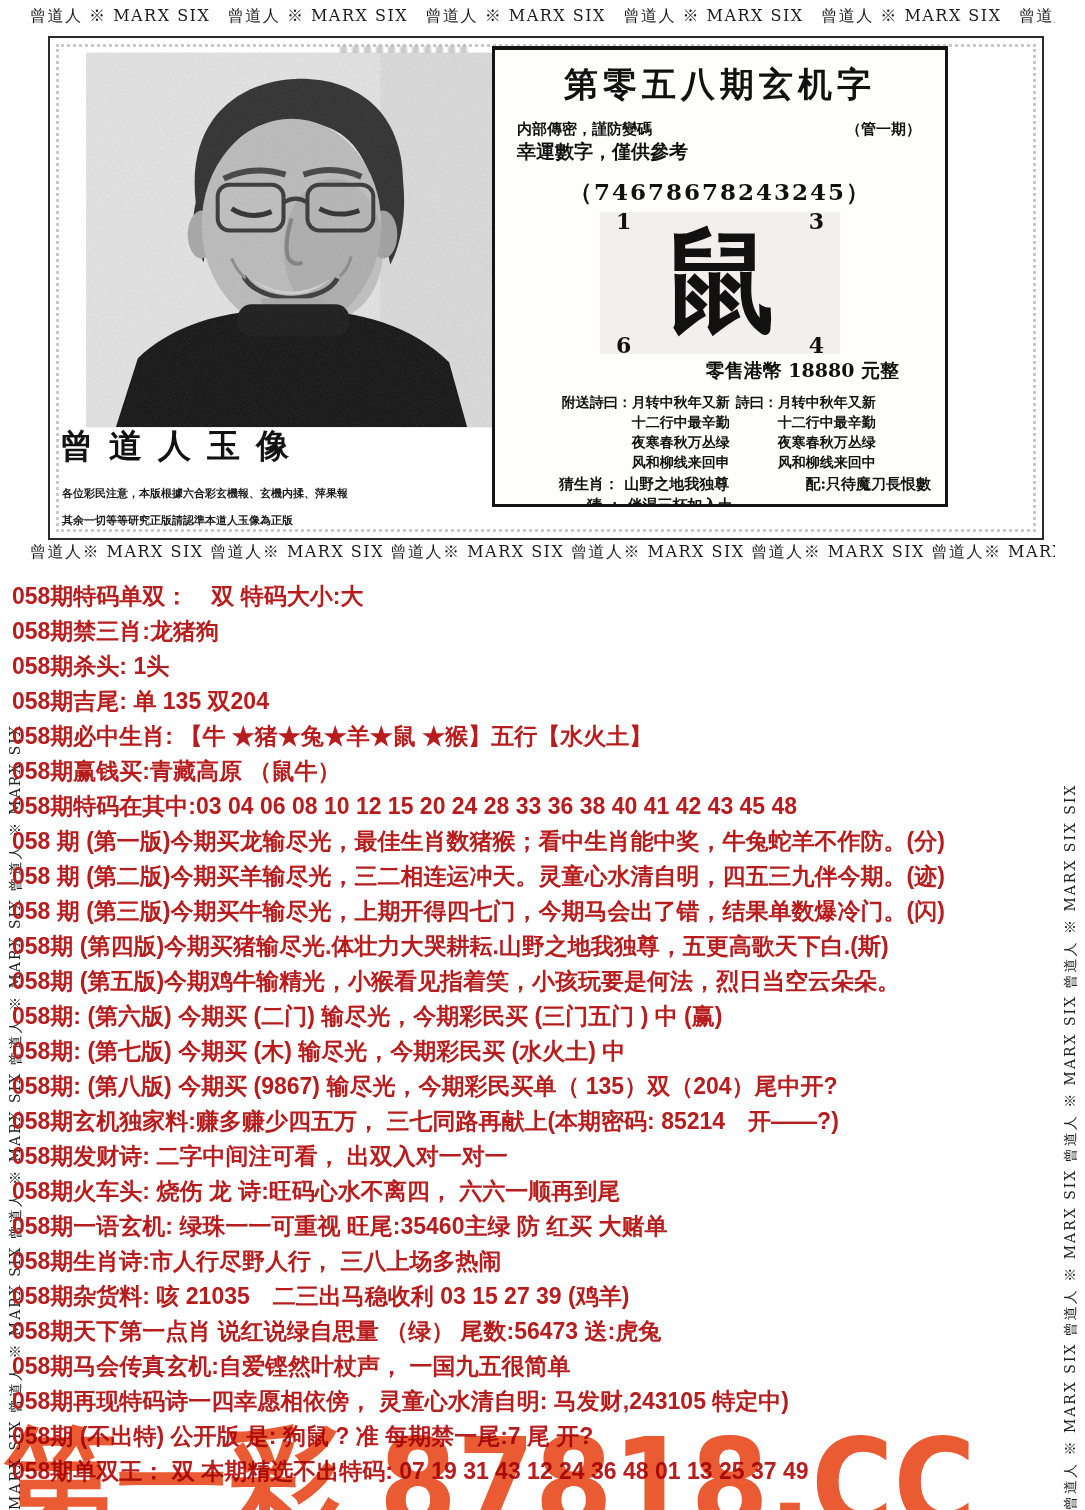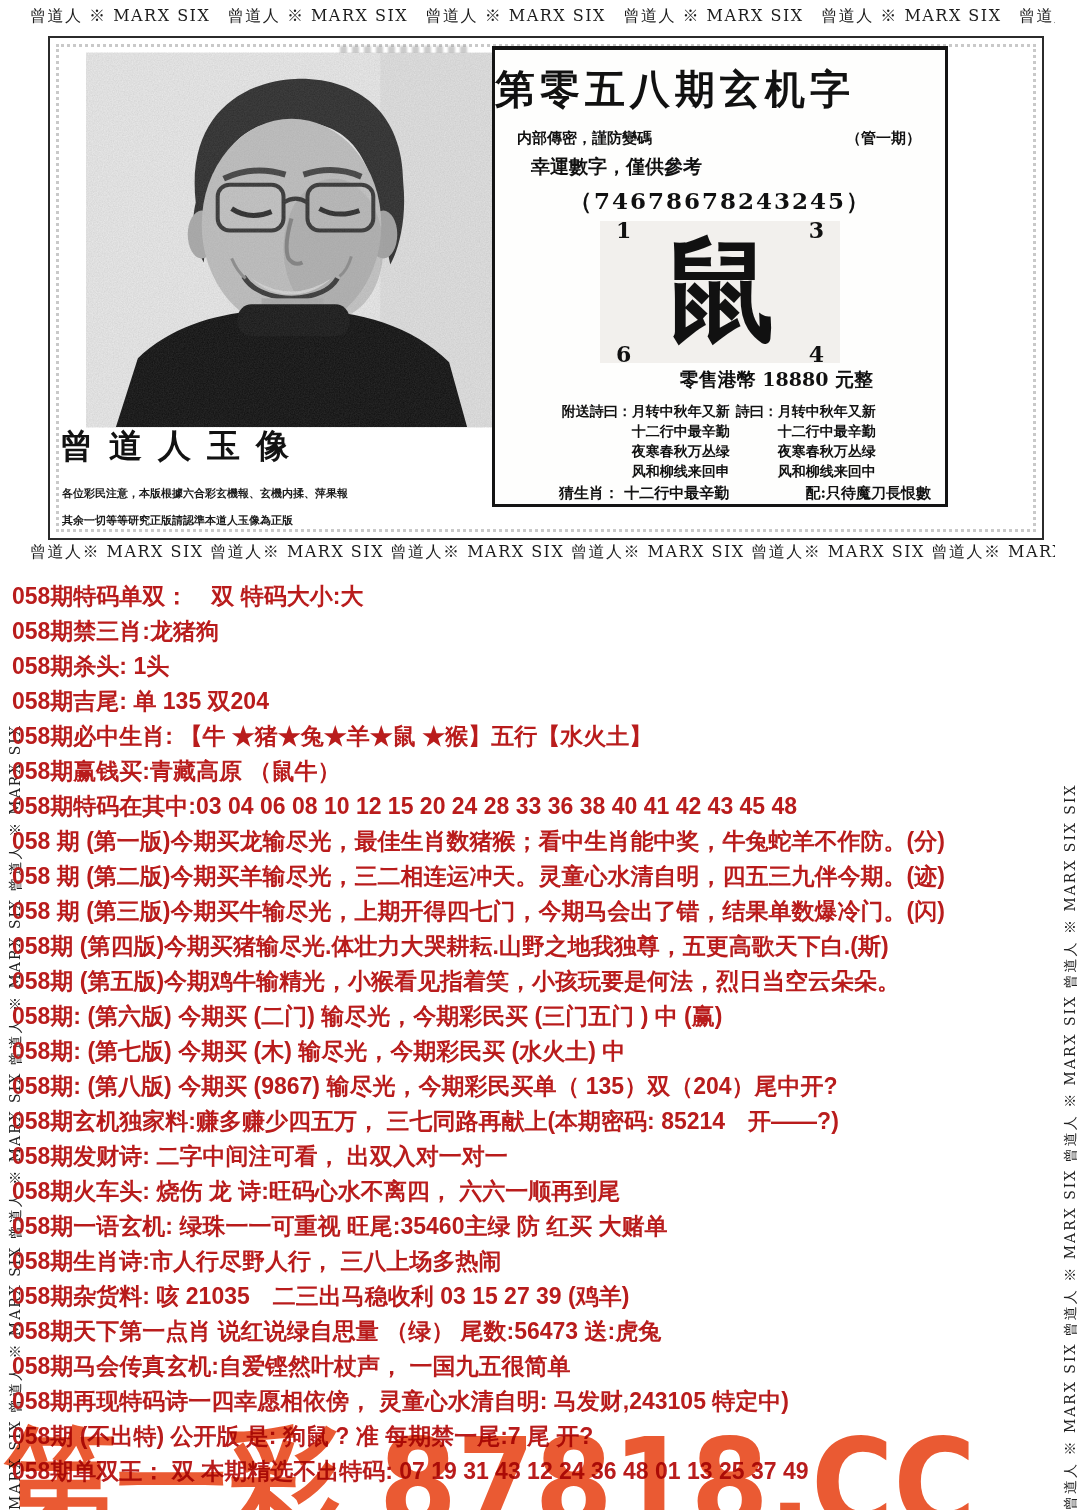--- a/index.html
+++ b/index.html
@@ -37,35 +37,35 @@
   .caption{position:absolute;left:60px;top:424px;width:470px;
            font-family:"DejaVu Serif",serif;font-weight:bold;font-size:33px;
            letter-spacing:16px;color:#121212;white-space:nowrap;}
   .notice{position:absolute;left:62px;top:480px;width:480px;
           font-family:"DejaVu Serif",serif;font-weight:bold;font-size:11px;
           line-height:27px;color:#1c1c1c;white-space:nowrap;}
 
   
   .mys{position:absolute;left:492px;top:46px;width:450px;height:454px;
        border:3px solid #141414;border-top-width:4px;background:#fefefd;overflow:hidden;}
-  .mys-title{margin-top:12px;font-family:"DejaVu Serif",serif;
-             font-weight:bold;font-size:40px;letter-spacing:5px;white-space:nowrap;}
+  .mys-title{margin-top:12px;text-align:center;font-family:"DejaVu Serif",serif;
+             font-weight:bold;font-size:34px;letter-spacing:5px;white-space:nowrap;}
   .mys-row{display:flex;justify-content:space-between;padding:0 24px 0 22px;margin-top:12px;
            font-family:"DejaVu Serif",serif;font-weight:bold;font-size:15px;white-space:nowrap;}
-  .mys-line2{padding-left:36px;margin-top:6px;font-family:"DejaVu Serif",serif;
+  .mys-line2{padding-left:22px;font-family:"DejaVu Serif",serif;
              font-weight:bold;font-size:19px;}
-  .mys-nums{text-align:center;margin-top:6px;font-family:"DejaVu Serif",serif;
+  .mys-nums{text-align:center;margin-top:12px;font-family:"DejaVu Serif",serif;
             font-weight:bold;font-size:23px;letter-spacing:2px;}
   .zodiac{position:relative;width:240px;height:142px;margin:4px auto 0;background:#f2f0ed;}
   .z-char{position:absolute;left:50%;top:50%;transform:translate(-50%,-52%);
           font-family:"DejaVu Serif",serif;font-weight:bold;font-size:112px;line-height:1;}
   .z-corner{position:absolute;font-family:"DejaVu Serif",serif;font-weight:bold;font-size:22px;}
   .z-tl{left:16px;top:-4px;} .z-tr{right:16px;top:-4px;}
   .z-bl{left:16px;bottom:-4px;} .z-br{right:16px;bottom:-4px;}
-  .price{text-align:right;padding-right:72px;margin-top:4px;
+  .price{text-align:right;padding-right:46px;margin-top:4px;
          font-family:"DejaVu Serif",serif;font-weight:bold;font-size:19px;}
   .poems{display:flex;margin-top:8px;padding:0 10px;font-family:Liberation Sans, sans-serif;
          font-weight:bold;font-size:14px;line-height:20px;}
   .poem{display:flex;}
   .poem-a{width:53%;justify-content:flex-end;padding-right:6px;}
   .poem-b{width:47%;text-align:right;}
   .poem-label{white-space:nowrap;}
   .poem-lines div{white-space:nowrap;}
   .guess-row{display:flex;justify-content:space-between;padding:0 14px 0 64px;margin-top:3px;
              font-family:"DejaVu Serif",serif;font-weight:bold;font-size:15px;white-space:nowrap;}
@@ -179,21 +179,21 @@
         <span class="poem-label">詩曰：</span>
         <div class="poem-lines">
           <div>月转中秋年又新</div>
           <div>十二行中最辛勤</div>
           <div>夜寒春秋万丛绿</div>
           <div>风和柳线来回中</div>
         </div>
       </div>
     </div>
     <div class="guess-row">
-      <span>猜生肖： 十二行中最辛勤</span>
+      <span>猜生肖： 山野之地我独尊</span>
       <span>配:只待魔刀長恨數</span>
     </div>
     <div class="guess-row2">猜 ： 伴湿三杯如入土</div>
   </div>
 
   <div class="tips">
     <div class="tip">058期特码单双：　双  特码大小:大</div>
     <div class="tip">058期禁三肖:龙猪狗</div>
     <div class="tip">058期杀头: 1头</div>
     <div class="tip">058期吉尾: 单 135 双204</div>

